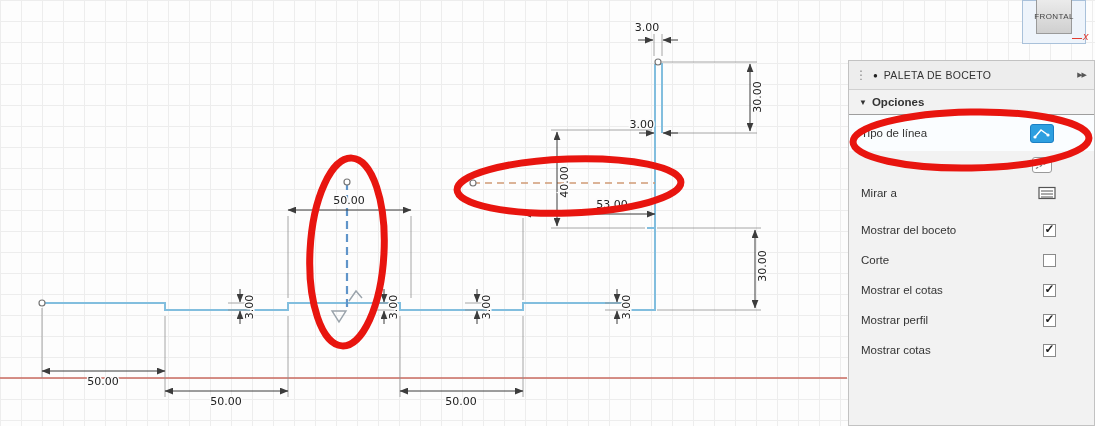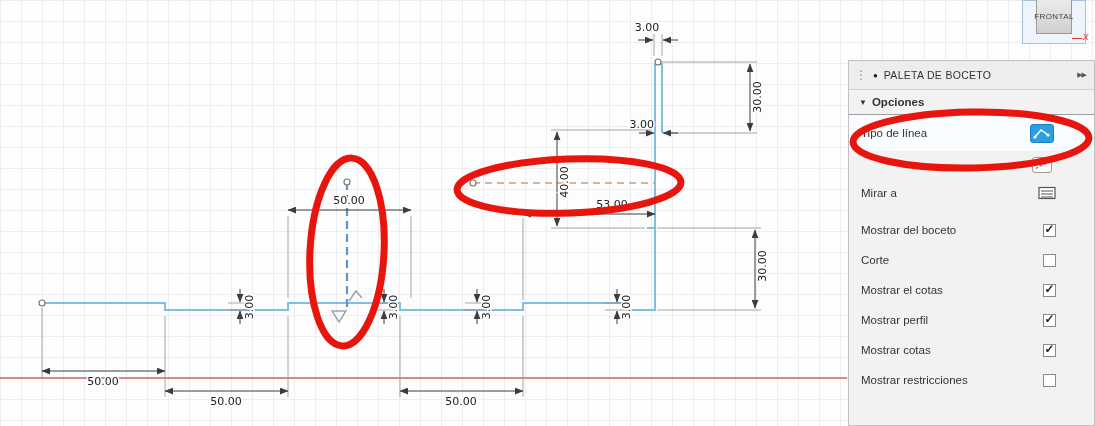--- a/index.html
+++ b/index.html
@@ -300,26 +300,20 @@
       <span class="checkbox">
           <span class="check">✓</span>
         </span>
     </div>
     <div class="pal-row">
       <span class="pal-label">Mostrar cotas</span>
       <span class="checkbox">
           <span class="check">✓</span>
         </span>
     </div>
-    <div class="pal-row">
-      <span class="pal-label">Mostrar restricciones</span>
-      <span class="checkbox">
-          <span class="check"></span>
-        </span>
-    </div>
   </aside>
 
   <svg class="annotations" width="1095" height="426" viewBox="0 0 1095 426">
     <ellipse class="red-mark" cx="347" cy="252" rx="37" ry="94" transform="rotate(3 347 252)"></ellipse>
     <ellipse class="red-mark" cx="569" cy="186" rx="112" ry="27" transform="rotate(-2 569 186)"></ellipse>
     <ellipse class="red-mark" cx="971" cy="140" rx="118" ry="28" transform="rotate(-1 971 140)"></ellipse>
   </svg>
 
 </div>
 

